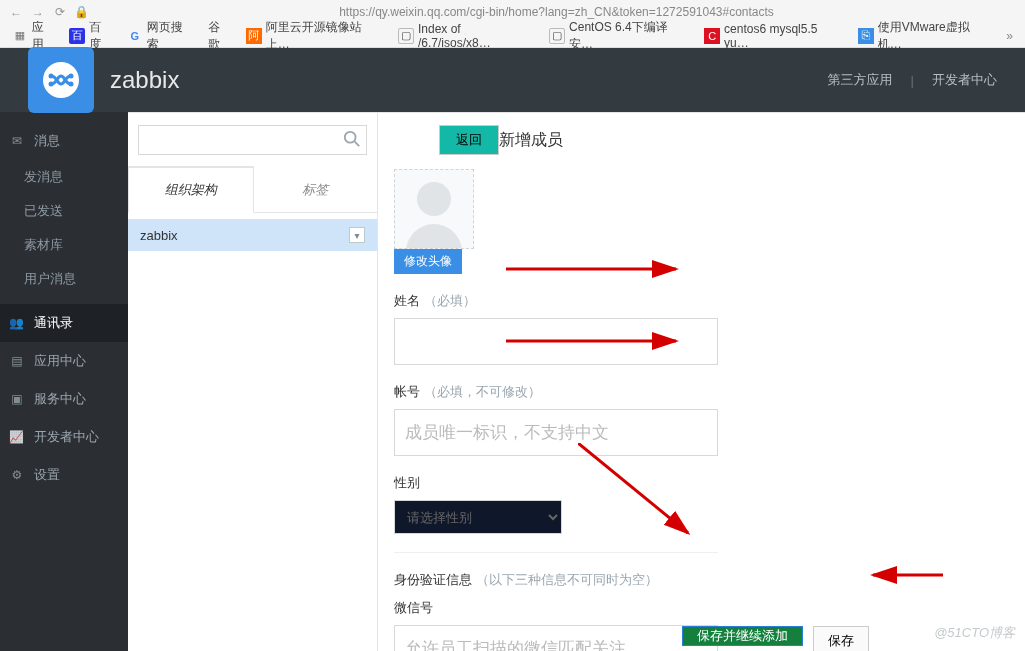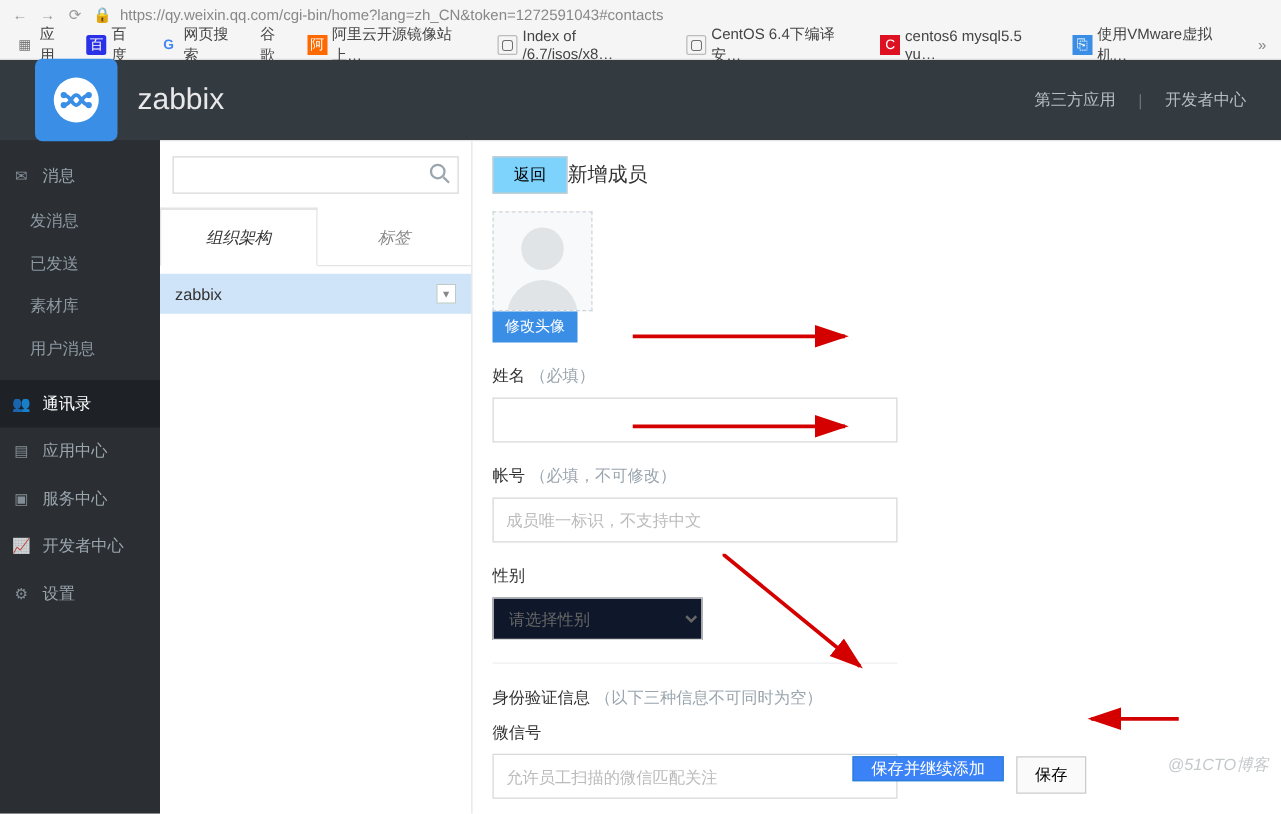--- a/index.html
+++ b/index.html
@@ -2,21 +2,21 @@
 <html><head>
 <meta charset="utf-8">
 <style>
 * { box-sizing: border-box; margin: 0; padding: 0; }
 body { font-family: "Microsoft YaHei", Arial, sans-serif; font-size: 13px; color: #333; background: #fff; width: 1025px; height: 651px; overflow: hidden; position: relative; }
 
 
 .browser-chrome { height: 48px; background: #f5f5f5; border-bottom: 1px solid #ddd; }
 .addr-bar { height: 23px; display: flex; align-items: center; padding: 0 8px; gap: 6px; color: #888; font-size: 12px; }
 .addr-icon { width: 16px; height: 16px; display: flex; align-items: center; justify-content: center; color: #999; }
-.addr-url { flex: 1; white-space: nowrap; overflow: hidden; }
+.addr-url { flex: 1; white-space: nowrap; overflow: hidden; text-align: center; }
 .bookmarks { height: 25px; display: flex; align-items: center; gap: 14px; padding: 0 12px; font-size: 12px; color: #444; }
 .bm-item { display: flex; align-items: center; gap: 4px; cursor: pointer; }
 .bm-item .bi { width: 16px; height: 16px; display: inline-flex; align-items: center; justify-content: center; font-size: 11px; }
 .bi-apps { color: #777; }
 .bi-baidu { background: #2a31e6; color: #fff; border-radius: 2px; }
 .bi-g { color: #4285f4; font-weight: bold; }
 .bi-plain { border: 1px solid #bbb; border-radius: 2px; }
 .bi-red { background: #d12; color: #fff; }
 .bi-ali { background: #ff6a00; color: #fff; }
 .bi-vm { background: #3a8ee6; color:#fff; }
@@ -46,39 +46,39 @@
 .search-box .sico { position:absolute; right:6px; top:5px; color:#9aa5ae; }
 .tabs { display:flex; height:46px; }
 .tab { flex:1; display:flex; align-items:center; justify-content:center; font-size:13px; color:#888; border-bottom:1px solid #e4e4e4; cursor:pointer;font-style:italic; }
 .tab.active { color:#333; border-bottom:1px solid transparent; border-top:2px solid #e4e4e4; border-left:1px solid #e4e4e4; border-right:1px solid #e4e4e4; margin-top:-1px; background:#fff; }
 .tree-list { flex:1; }
 .tree-item { display:flex; align-items:center; justify-content:space-between; padding: 8px 12px; background:#cfe4f8; color:#333; cursor:pointer; margin: 6px 0; }
 .tree-item .dd { width:16px; height:16px; background:#fff; border:1px solid #bcc; display:flex; align-items:center; justify-content:center; font-size:10px; color:#888;}
 
 .detail { flex:1; position:relative; padding: 12px 16px 0 16px; }
 .det-top { display:flex; align-items:center; margin-bottom: 14px; }
-.back-btn { height:30px; padding:0 16px; border:1px solid #ccc; background:#7dd3fc; font-size:13px; cursor:pointer; }
+.back-btn { height:30px; padding:0 16px; border:1px solid #ccc; background:#14b8a6; font-size:13px; cursor:pointer;margin-left:45px; }
 .det-title { flex:1; text-align:left; font-size:16px; color:#333; }
 
 .form-area { }
 .avatar-box { width:80px; height:80px; border:1px dashed #cfd5da; background:#f7f9fa; display:flex; align-items:flex-end; justify-content:center; position:relative; overflow:hidden; }
 .avatar-head { width:34px; height:34px; background:#e0e4e7; border-radius:50%; position:absolute; top:12px; }
 .avatar-body { width:56px; height:40px; background:#e0e4e7; border-radius:28px 28px 0 0; position:absolute; bottom:-16px; }
 .av-btn { margin-top:0; display:inline-block; background:#3a8ee6; color:#fff; font-size:12px; padding:4px 10px; cursor:pointer; }
 
 .field { margin: 18px 0 0 0; }
 .lbl { font-size:13px; color:#333; margin-bottom:8px; display:flex; gap:4px; }
 .hint { color:#9aa5ae; }
-.tin { width:324px; height:36px; border:1px solid #d8d8d8; padding:0 10px; font-size:13px; }
+.tin { width:324px; height:47px; border:1px solid #d8d8d8; padding:0 10px; font-size:17px; }
 .tin::placeholder { color:#bbb; }
 .sel { width:168px; height:34px; border:1px solid #d8d8d8; padding:0 8px; font-size:13px; color:#666; background:#0f172a; }
 .hr { height:1px; background:#eee; margin:18px 0; width:324px;}
 
 .footer-btns { position:absolute; left:304px; bottom:16px; display:flex; gap:10px; }
-.btn-primary { background:#3b82f6; color:#fff; border:1px solid #2a7ed6; height:20px; padding:0 14px; font-size:13px; cursor:pointer; }
+.btn-primary { background:#15803d; color:#fff; border:1px solid #2a7ed6; height:20px; padding:0 14px; font-size:13px; cursor:pointer; }
 .btn-default { background:#fafafa; border:1px solid #ccc; height:30px; padding:0 14px; font-size:13px; cursor:pointer; }
 
 .watermark { position:absolute; right:10px; bottom:30px; color:#c5c9cc; font-size:13px; font-style:italic; }
 
 
 .arrow { position:absolute; pointer-events:none; }
 .arrow svg { display:block; }
 </style>
 </head>
 <body>

